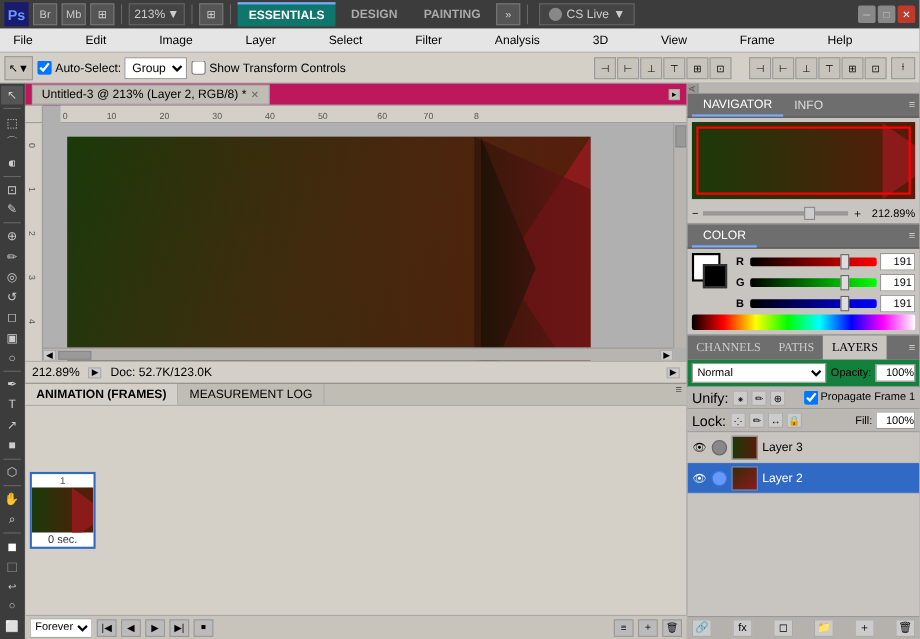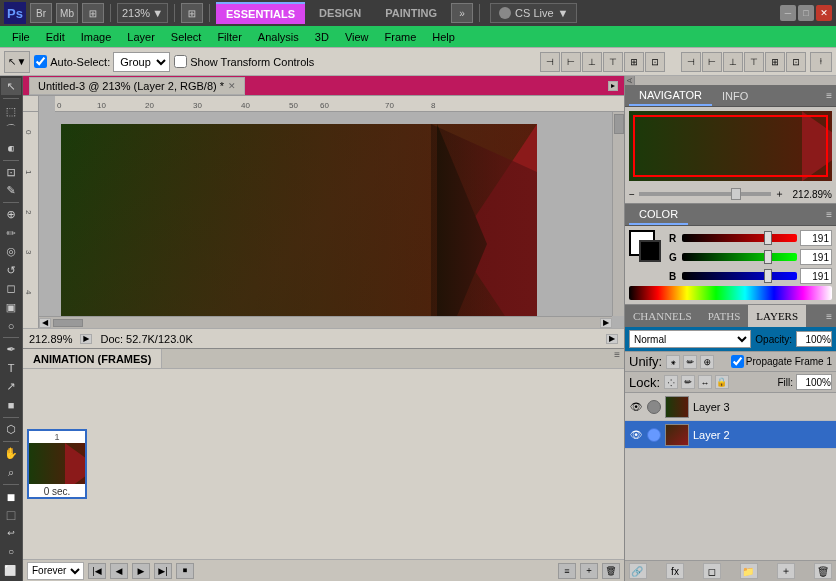--- a/index.html
+++ b/index.html
@@ -5,31 +5,31 @@
     * { margin: 0; padding: 0; box-sizing: border-box; }
     body { width: 836px; height: 581px; overflow: hidden; font-family: Arial, sans-serif; font-size: 11px; background: #b0b0b0; color: #000; user-select: none; }
 
     
     #top-bar { display: flex; align-items: center; height: 26px; background: #3c3c3c; color: #ccc; padding: 0 4px; gap: 4px; }
     .top-logo { width: 22px; height: 22px; background: #1a1a6e; display: flex; align-items: center; justify-content: center; font-weight: bold; font-size: 13px; color: #6699ff; }
     .top-icon-btn { background: #555; border: 1px solid #777; height: 20px; min-width: 22px; display: flex; align-items: center; justify-content: center; font-size: 10px; color: #ccc; cursor: pointer; }
     .top-zoom { background: #444; border: 1px solid #666; height: 20px; padding: 0 4px; color: #ccc; font-size: 11px; display: flex; align-items: center; gap: 2px; }
     .top-divider { width: 1px; height: 18px; background: #666; margin: 0 2px; }
     .top-workspace-btn { height: 22px; padding: 0 10px; display: flex; align-items: center; font-size: 11px; font-weight: bold; color: #fff; cursor: pointer; }
-    .top-workspace-btn.active { background: #d946ef; border-top: 2px solid #7aabff; }
+    .top-workspace-btn.active { background: #0f766e; border-top: 2px solid #7aabff; }
     .top-workspace-btn:not(.active) { color: #aaa; }
     .top-cs-live { display: flex; align-items: center; gap: 4px; margin-left: 4px; height: 20px; padding: 0 8px; background: #444; border: 1px solid #666; font-size: 11px; color: #ccc; cursor: pointer; }
     .top-window-btns { display: flex; gap: 2px; margin-left: auto; }
     .win-btn { width: 16px; height: 16px; border-radius: 2px; display: flex; align-items: center; justify-content: center; font-size: 9px; cursor: pointer; }
     .win-btn.min { background: #888; }
     .win-btn.max { background: #888; }
     .win-btn.close { background: #c0392b; color: #fff; }
 
     
-    #menu-bar { display: flex; align-items: center; height: 22px; background: #22c55e; border-bottom: 1px solid #aaa; padding: 0 4px; }
+    #menu-bar { display: flex; align-items: center; height: 22px; background: #e5e5e5; border-bottom: 1px solid #aaa; padding: 0 4px; gap: 32px; }
     .menu-item { padding: 2px 8px; font-size: 11px; cursor: pointer; height: 100%; display: flex; align-items: center; }
 
     
     #options-bar { display: flex; align-items: center; height: 28px; background: #d4d0c8; border-bottom: 1px solid #aaa; padding: 0 4px; gap: 4px; }
     .opt-btn { background: #c8c4bc; border: 1px solid #999; height: 22px; min-width: 22px; display: flex; align-items: center; justify-content: center; font-size: 10px; cursor: pointer; padding: 0 3px; }
     .opt-checkbox { display: flex; align-items: center; gap: 3px; font-size: 11px; }
     .opt-select { height: 20px; background: #fff; border: 1px solid #999; font-size: 11px; padding: 0 2px; }
     .align-btns { display: flex; gap: 1px; }
     .align-btn { width: 20px; height: 20px; background: #c8c4bc; border: 1px solid #999; display: flex; align-items: center; justify-content: center; font-size: 9px; cursor: pointer; }
 
@@ -89,21 +89,21 @@
     .color-slider-track { flex: 1; height: 8px; border-radius: 2px; position: relative; }
     .color-slider-thumb { position: absolute; top: -3px; width: 8px; height: 14px; background: #ddd; border: 1px solid #666; }
     .color-value-input { width: 32px; height: 16px; background: #fff; border: 1px solid #999; font-size: 10px; text-align: right; padding: 0 2px; }
     .color-spectrum { height: 14px; margin-top: 2px; background: linear-gradient(to right, #000, #f00, #ff0, #0f0, #0ff, #00f, #f0f, #fff); border-radius: 2px; }
 
     
     #layers-panel { flex: 1; background: #c8c5c0; border-top: 1px solid #888; display: flex; flex-direction: column; }
     .layers-tab-bar { display: flex; align-items: center; height: 22px; background: #6e6e6e; }
     .layers-tab { padding: 2px 8px; font-size: 11px; cursor: pointer; color: #ccc; height: 100%; display: flex; align-items: center; font-family: Liberation Serif, serif; }
     .layers-tab.active { background: #c8c5c0; color: #000; }
-    .layers-options { display: flex; align-items: center; padding: 3px 4px; gap: 4px; background: #0369a1; border-bottom: 1px solid #999; }
+    .layers-options { display: flex; align-items: center; padding: 3px 4px; gap: 4px; background: #15803d; border-bottom: 1px solid #999; }
     .blend-select { height: 18px; background: #fff; border: 1px solid #999; font-size: 10px; flex: 1; }
     .opacity-label { font-size: 10px; }
     .opacity-value { width: 36px; height: 16px; background: #fff; border: 1px solid #999; font-size: 10px; text-align: right; }
     .layers-row2 { display: flex; align-items: center; padding: 2px 4px; gap: 4px; background: #bbb8b3; border-bottom: 1px solid #999; }
     .lock-label { font-size: 13px; }
     .lock-icons { display: flex; gap: 3px; }
     .lock-icon { width: 14px; height: 14px; background: #ccc; border: 1px solid #aaa; display: flex; align-items: center; justify-content: center; font-size: 9px; cursor: pointer; }
     .fill-label { font-size: 10px; }
     .fill-value { width: 36px; height: 16px; background: #fff; border: 1px solid #999; font-size: 10px; text-align: right; }
     .propagate-check { display: flex; align-items: center; gap: 2px; font-size: 10px; margin-left: auto; }
@@ -254,21 +254,21 @@
 
       <div style="display:flex;height:16px;">
         <div style="width:16px;height:16px;background:#d4d0c8;border-right:1px solid #999;border-bottom:1px solid #999;"></div>
         <div id="h-ruler" style="flex:1;height:16px;background:#d4d0c8;border-bottom:1px solid #999;position:relative;overflow:hidden;">
           <span style="position:absolute;left:2px;bottom:1px;font-size:8px;color:#555;">0</span>
           <span style="position:absolute;left:42px;bottom:1px;font-size:8px;color:#555;">10</span>
           <span style="position:absolute;left:90px;bottom:1px;font-size:8px;color:#555;">20</span>
           <span style="position:absolute;left:138px;bottom:1px;font-size:8px;color:#555;">30</span>
           <span style="position:absolute;left:186px;bottom:1px;font-size:8px;color:#555;">40</span>
           <span style="position:absolute;left:234px;bottom:1px;font-size:8px;color:#555;">50</span>
-          <span style="position:absolute;left:265px;bottom:1px;font-size:8px;color:#555;">60</span>
+          <span style="position:absolute;left:288px;bottom:1px;font-size:8px;color:#555;">60</span>
           <span style="position:absolute;left:330px;bottom:1px;font-size:8px;color:#555;">70</span>
 
           <span style="position:absolute;left:376px;bottom:1px;font-size:8px;color:#555;">8</span>
         </div>
       </div>
 
       <div style="display:flex;flex:1;">
         <div id="v-ruler" style="width:16px;background:#d4d0c8;border-right:1px solid #999;position:relative;overflow:hidden;">
           <span style="position:absolute;top:18px;left:1px;font-size:8px;color:#555;writing-mode:vertical-lr;">0</span>
           <span style="position:absolute;top:58px;left:1px;font-size:8px;color:#555;writing-mode:vertical-lr;">1</span>
@@ -309,20 +309,21 @@
     <div id="status-bar">
       <span>212.89%</span>
       <div style="width:12px;height:10px;background:#ccc;border:1px solid #aaa;display:flex;align-items:center;justify-content:center;font-size:8px;cursor:pointer;">▶</div>
       <span>Doc: 52.7K/123.0K</span>
       <div style="margin-left:auto;width:12px;height:10px;background:#ccc;border:1px solid #aaa;display:flex;align-items:center;justify-content:center;font-size:8px;cursor:pointer;">▶</div>
     </div>
 
     <div id="animation-panel" style="height:110px;display:flex;flex-direction:column;border-top:1px solid #888;">
       <div class="panel-tab-bar">
         <div class="panel-tab active">ANIMATION (FRAMES)</div>
+        <div class="panel-tab">MEASUREMENT LOG</div>
         <div style="margin-left:auto;padding:0 4px;font-size:10px;color:#555;cursor:pointer;">≡</div>
       </div>
       <div class="panel-content">
         <div class="anim-frame">
           <div style="font-size:9px;color:#555;padding:1px;">1</div>
           <div class="anim-thumb">
 
             <div style="width:56px;height:48px;background:linear-gradient(to right, #1a3a0a, #3a2a0a, #5a1a0a);position:relative;">
               <div style="position:absolute;right:0;top:0;width:20px;height:48px;background:#8b1a1a;clip-path:polygon(0 0, 100% 30%, 100% 70%, 0 100%);"></div>
             </div>

